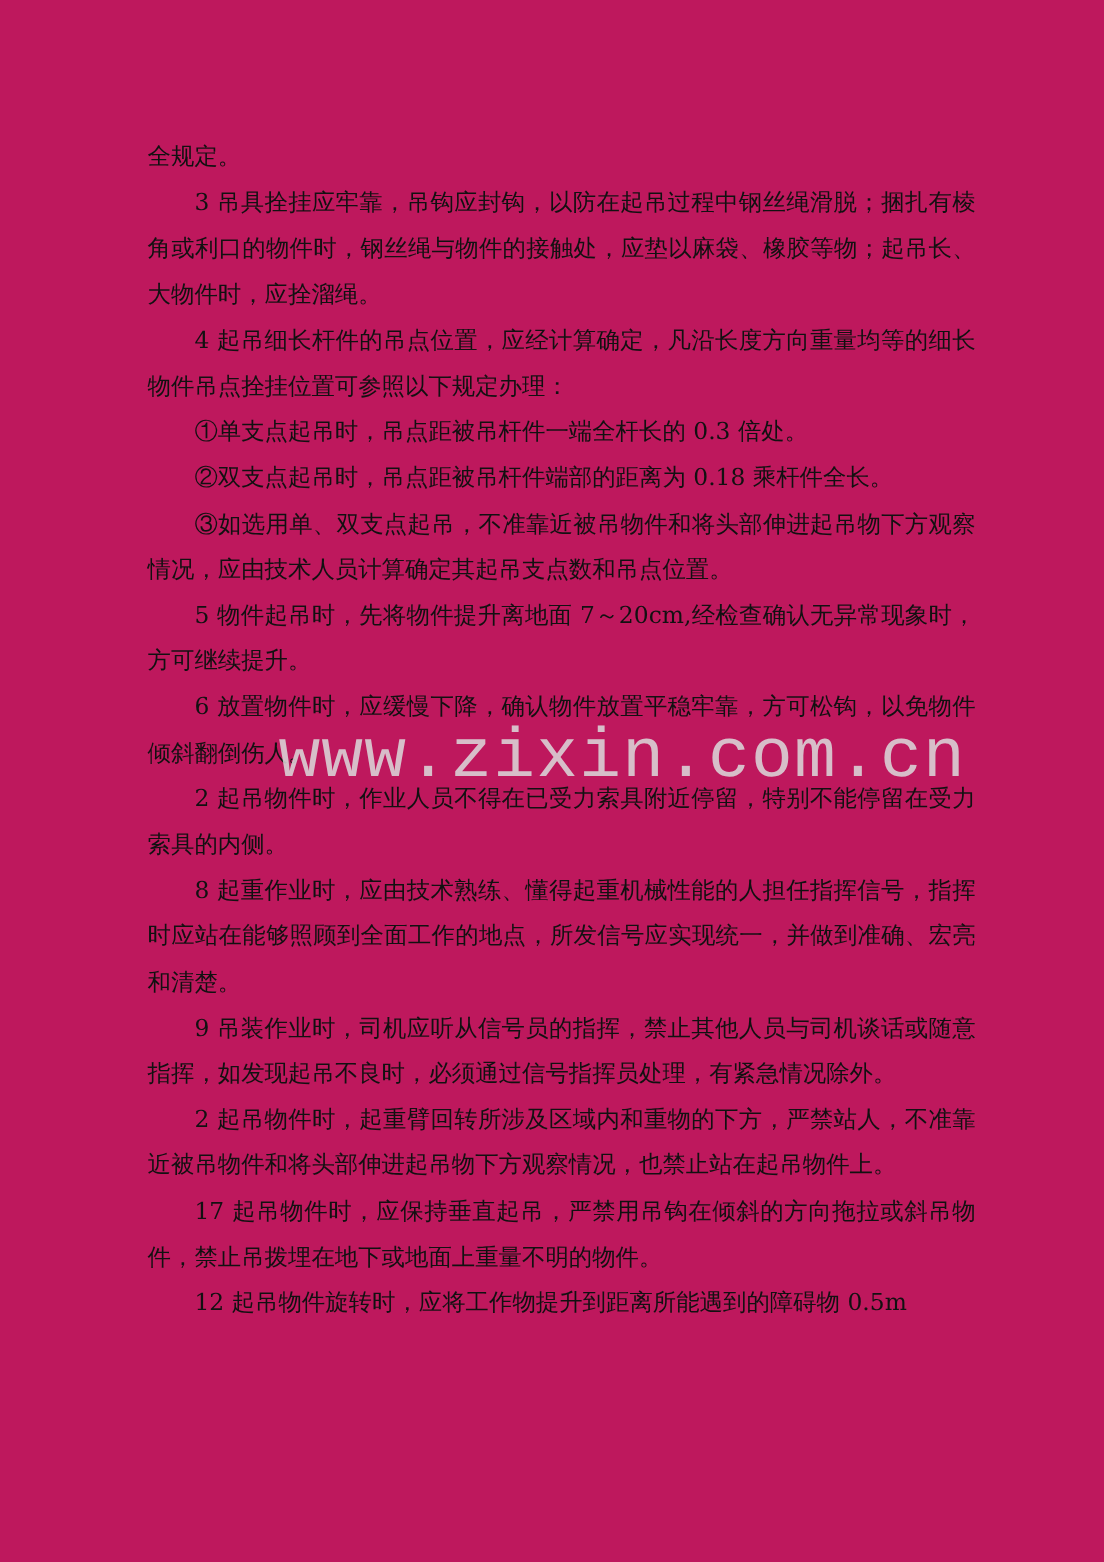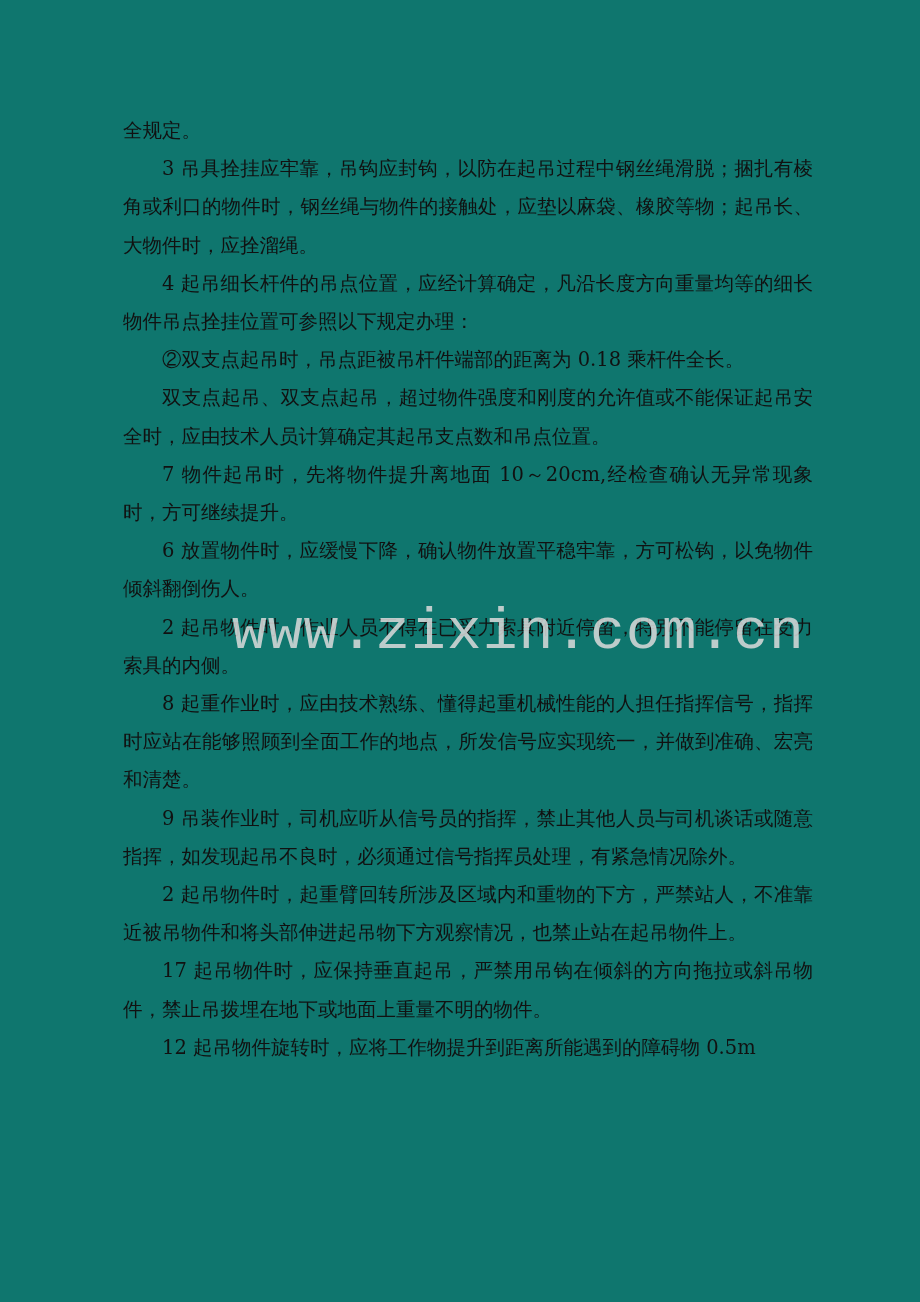--- a/index.html
+++ b/index.html
@@ -1,17 +1,17 @@
 <!DOCTYPE html>
 <html><head>
 <meta charset="utf-8">
 <style>
   html, body { margin: 0; padding: 0; background: #ffffff; }
   body { width: 920px; height: 1302px; position: relative; overflow: hidden; }
-  .page { position: absolute; left: 0; top: 0; width: 920px; height: 1302px; background: #0f766e; }
+  .page { position: absolute; left: 0; top: 0; width: 920px; height: 1302px; background: #be185d; }
   .text-block {
     position: absolute; left: 123px; top: 112px; width: 690px;
     font-family: "DejaVu Serif", "Liberation Serif", serif;
     font-size: 19.5px; color: #111; line-height: 38.2px;
   }
   .para { margin: 0; padding: 0; text-align: justify; text-align-last: left; }
   .para.indent { text-indent: 2em; }
   .watermark {
     position: absolute; left: 232px; top: 598px; width: 460px; height: 70px;
     font-family: Liberation Mono, monospace;
@@ -20,23 +20,24 @@
   }
 </style>
 </head>
 <body>
 
 <div class="page">
   <div class="text-block">
     <p class="para">全规定。</p>
     <p class="para indent">3 吊具拴挂应牢靠，吊钩应封钩，以防在起吊过程中钢丝绳滑脱；捆扎有棱角或利口的物件时，钢丝绳与物件的接触处，应垫以麻袋、橡胶等物；起吊长、大物件时，应拴溜绳。</p>
     <p class="para indent">4 起吊细长杆件的吊点位置，应经计算确定，凡沿长度方向重量均等的细长物件吊点拴挂位置可参照以下规定办理：</p>
+    <p class="para indent">①单支点起吊时，吊点距被吊杆件一端全杆长的 0.3 倍处。</p>
     <p class="para indent">②双支点起吊时，吊点距被吊杆件端部的距离为 0.18 乘杆件全长。</p>
-    <p class="para indent">双支点起吊、双支点起吊，超过物件强度和刚度的允许值或不能保证起吊安全时，应由技术人员计算确定其起吊支点数和吊点位置。</p>
-    <p class="para indent">7 物件起吊时，先将物件提升离地面 10～20cm,经检查确认无异常现象时，方可继续提升。</p>
+    <p class="para indent">③如选用单、双支点起吊，不准靠近被吊物件和将头部伸进起吊物下方观察情况，应由技术人员计算确定其起吊支点数和吊点位置。</p>
+    <p class="para indent">5 物件起吊时，先将物件提升离地面 7～20cm,经检查确认无异常现象时，方可继续提升。</p>
     <p class="para indent">6 放置物件时，应缓慢下降，确认物件放置平稳牢靠，方可松钩，以免物件倾斜翻倒伤人。</p>
     <p class="para indent">2 起吊物件时，作业人员不得在已受力索具附近停留，特别不能停留在受力索具的内侧。</p>
     <p class="para indent">8 起重作业时，应由技术熟练、懂得起重机械性能的人担任指挥信号，指挥时应站在能够照顾到全面工作的地点，所发信号应实现统一，并做到准确、宏亮和清楚。</p>
     <p class="para indent">9 吊装作业时，司机应听从信号员的指挥，禁止其他人员与司机谈话或随意指挥，如发现起吊不良时，必须通过信号指挥员处理，有紧急情况除外。</p>
     <p class="para indent">2 起吊物件时，起重臂回转所涉及区域内和重物的下方，严禁站人，不准靠近被吊物件和将头部伸进起吊物下方观察情况，也禁止站在起吊物件上。</p>
     <p class="para indent">17 起吊物件时，应保持垂直起吊，严禁用吊钩在倾斜的方向拖拉或斜吊物件，禁止吊拨埋在地下或地面上重量不明的物件。</p>
     <p class="para indent">12 起吊物件旋转时，应将工作物提升到距离所能遇到的障碍物 0.5m</p>
   </div>
   <div class="watermark">www.zixin.com.cn</div>
 </div>

